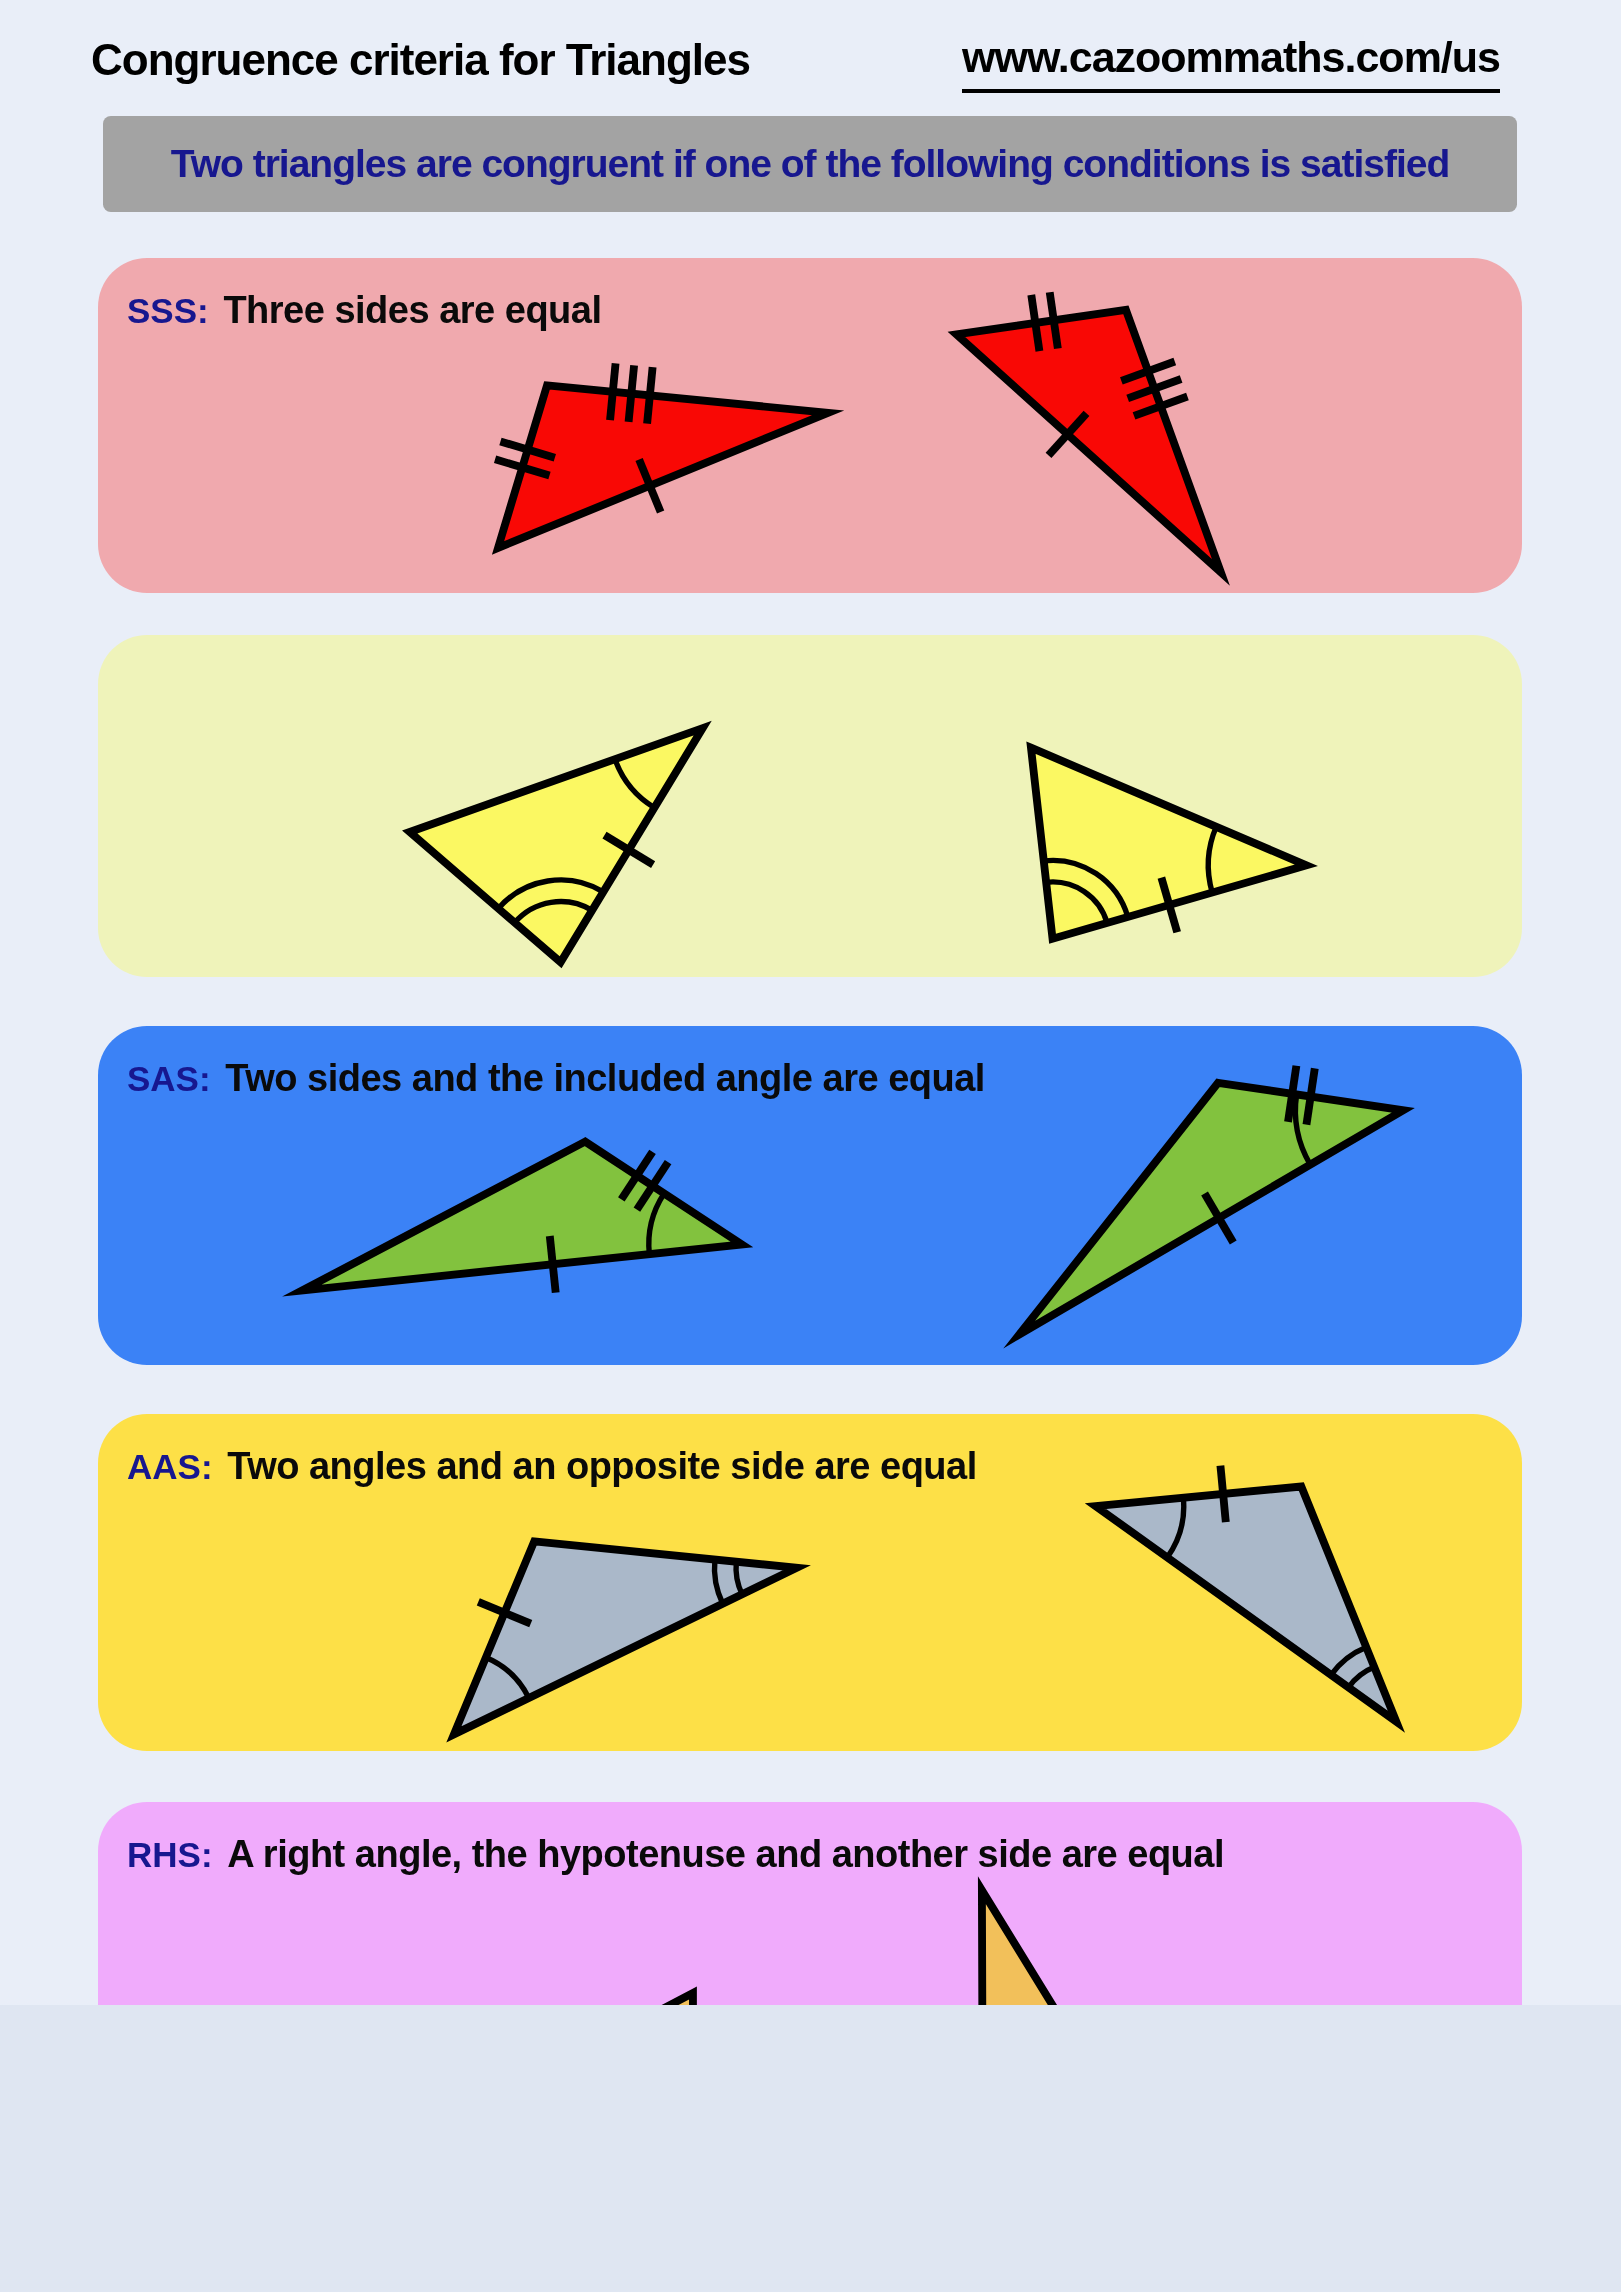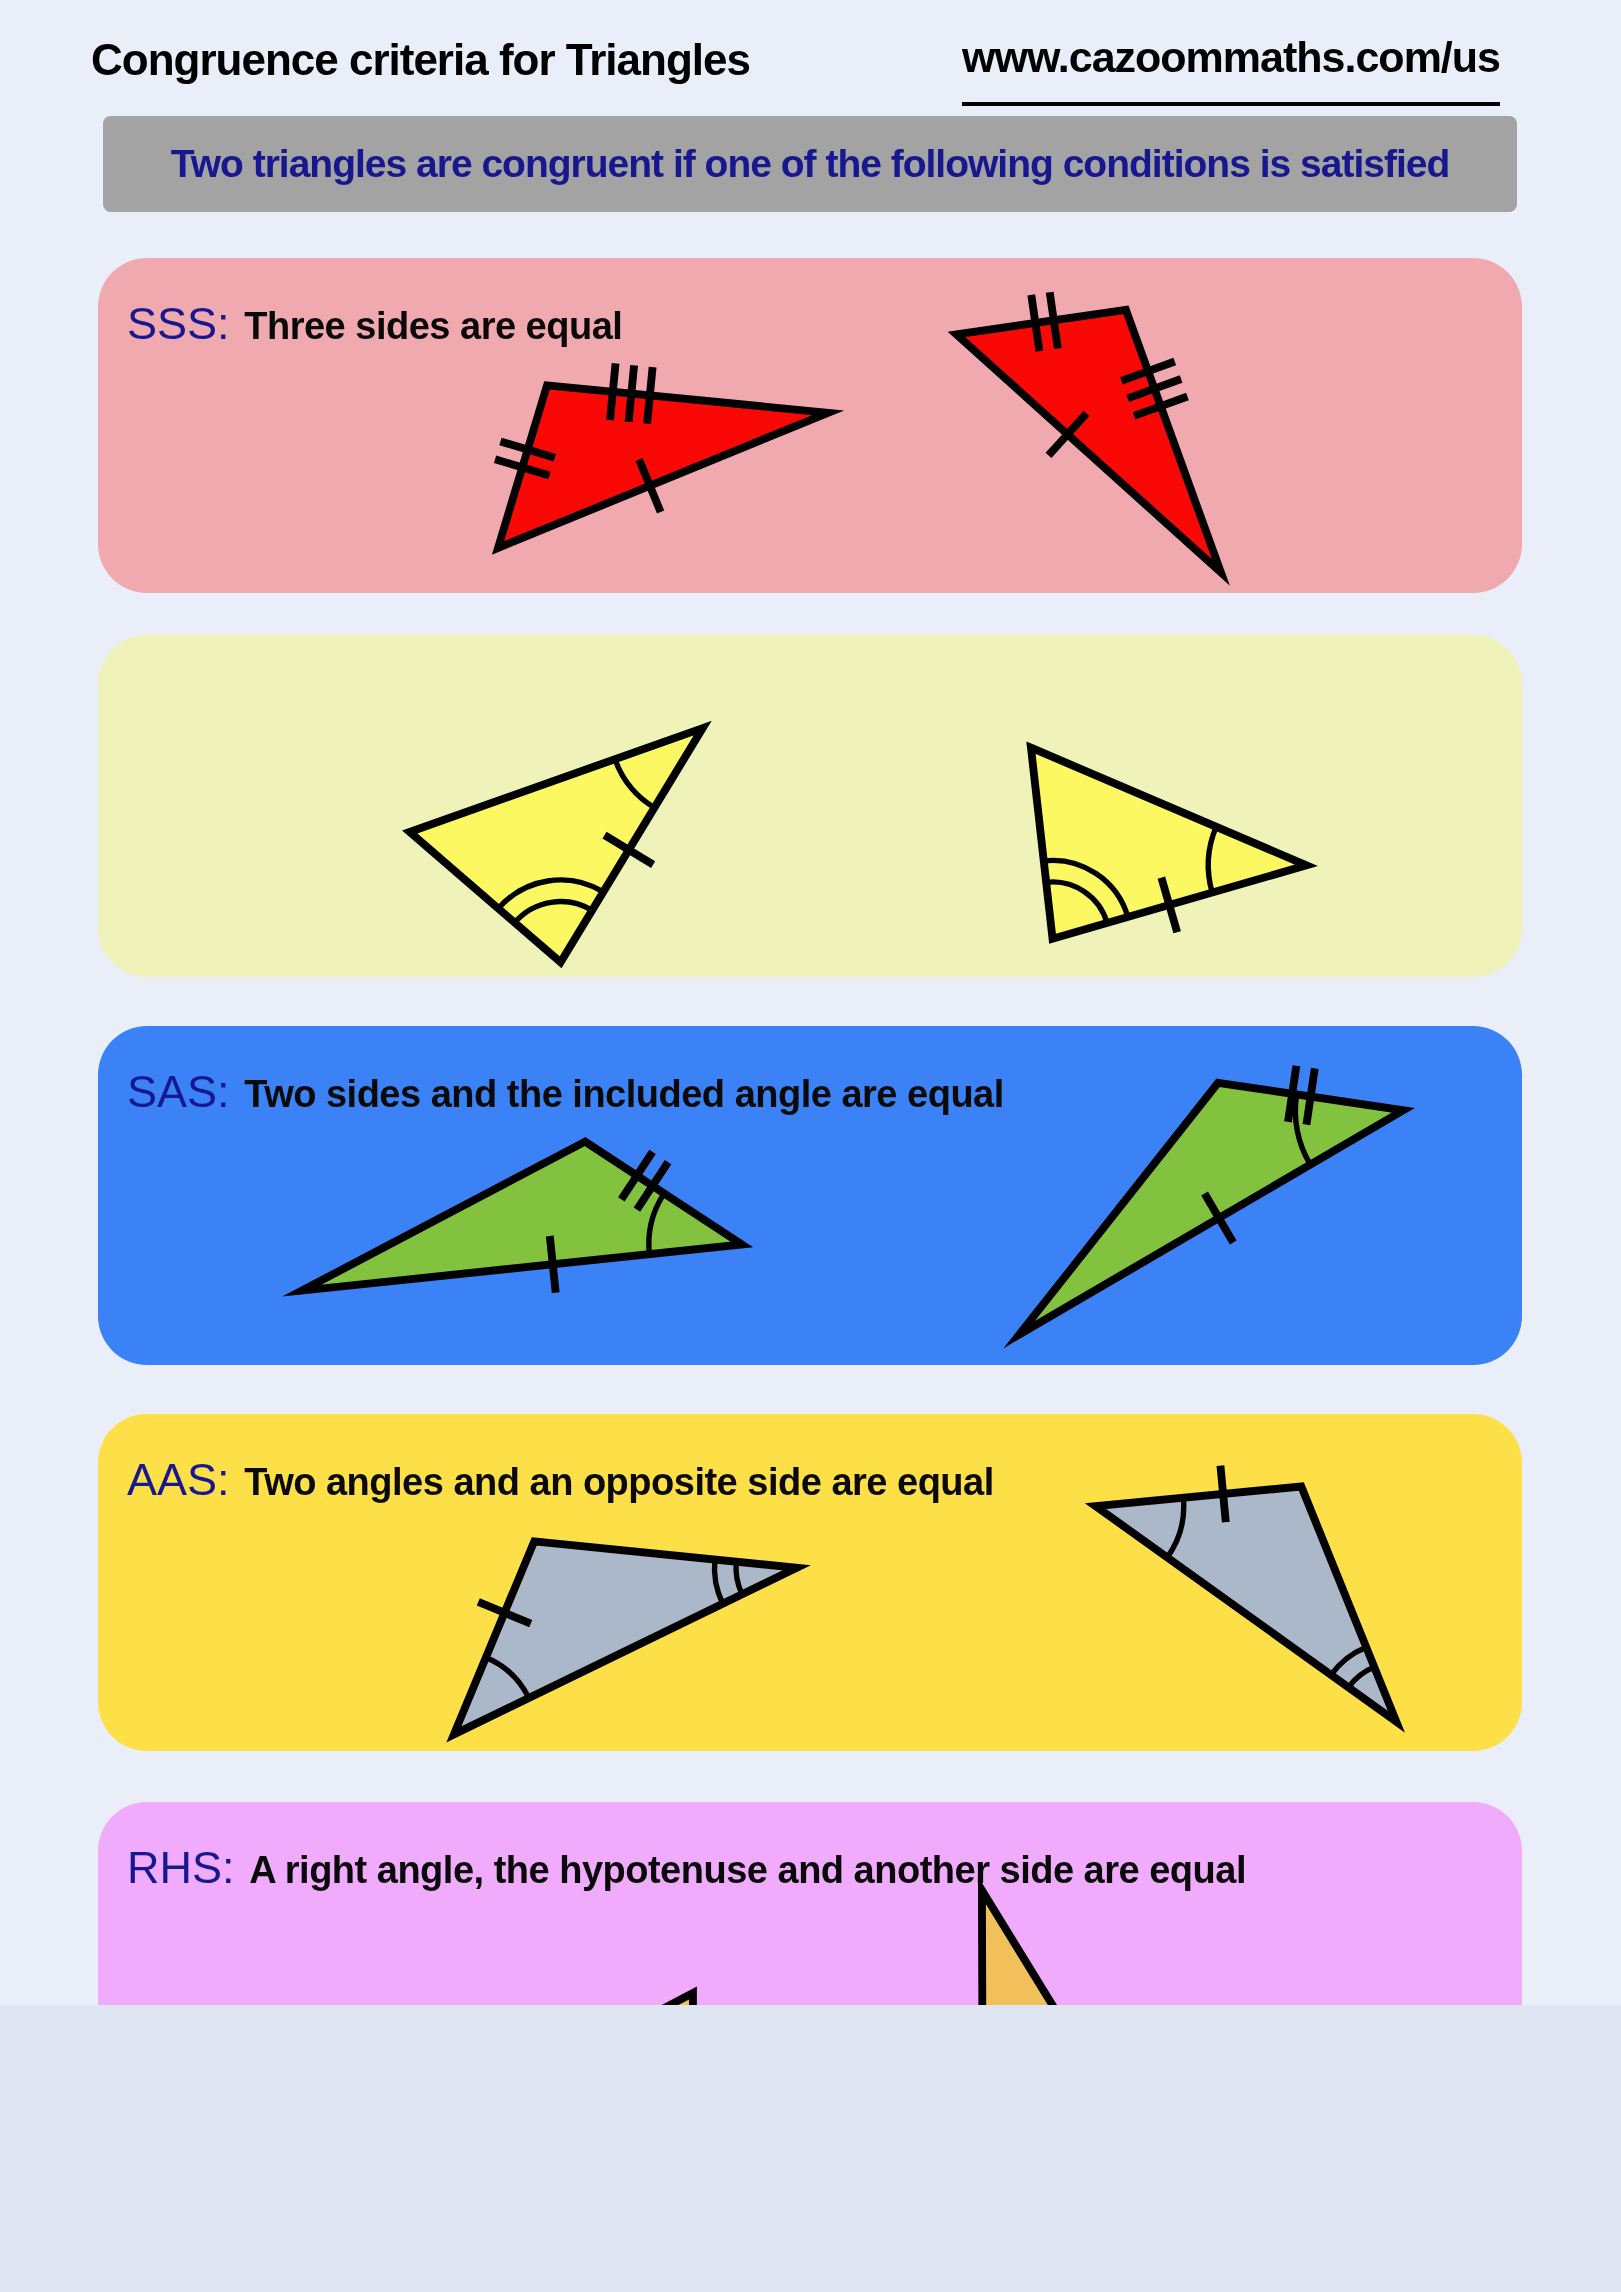--- a/index.html
+++ b/index.html
@@ -10,21 +10,21 @@
   }
   .header-title{
     position:absolute;left:91px;top:35px;
     font-size:44px;font-weight:700;color:#000;
     letter-spacing:-1px;white-space:nowrap;
   }
   .header-url{
     position:absolute;right:121px;top:33px;
     font-size:43px;font-weight:700;color:#000;
     letter-spacing:-1px;white-space:nowrap;
-    border-bottom:4.9px solid #000;padding-bottom:20px;
+    border-bottom:4.9px solid #000;padding-bottom:7px;
     text-decoration:none;
   }
   .subtitle-strip{
     position:absolute;left:103px;top:116px;width:1414px;height:96px;
     background:#f6f9fd;border-radius:7.8px;
     display:flex;align-items:center;justify-content:center;
   }
   .subtitle{
     font-size:39px;font-weight:700;letter-spacing:-1px;white-space:nowrap;
   }
@@ -33,21 +33,21 @@
   }
   .p0{top:258px;height:335px;}
   .p1{top:635px;height:342px;}
   .p2{top:1026px;height:339px;}
   .p3{top:1414px;height:337px;}
   .p4{top:1802px;height:382px;}
   .panel-title{
     position:absolute;left:29px;top:31px;
     display:flex;align-items:baseline;gap:14.7px;white-space:nowrap;
   }
-  .crit{font-size:45px;font-weight:400;margin-top:9px;}
+  .crit{font-size:35px;font-weight:700;}
   .desc{font-size:38px;font-weight:700;color:#0a0a0a;letter-spacing:-0.5px;}
   svg.tri{position:absolute;left:0;top:0;width:100%;height:100%;display:block;}
 </style>
 </head>
 <body>
 
 <div class="page" style="background: rgb(233, 238, 248);">
 
   <div class="header-title">Congruence criteria for Triangles</div>
   <a class="header-url" href="#">www.cazoommaths.com/us</a>

